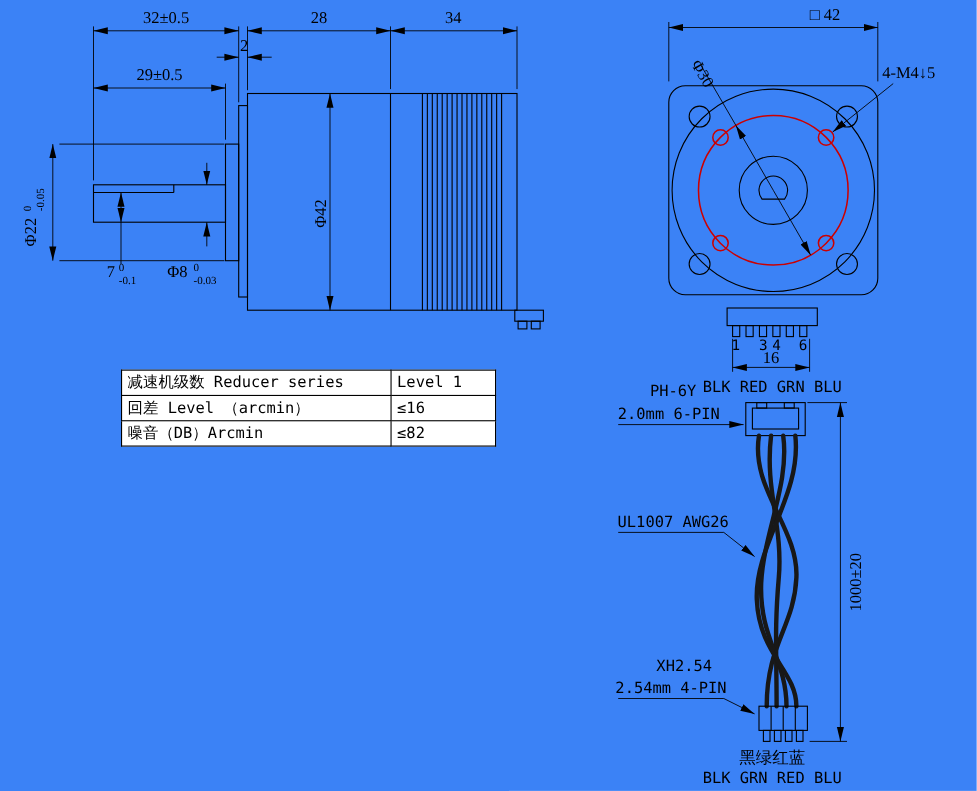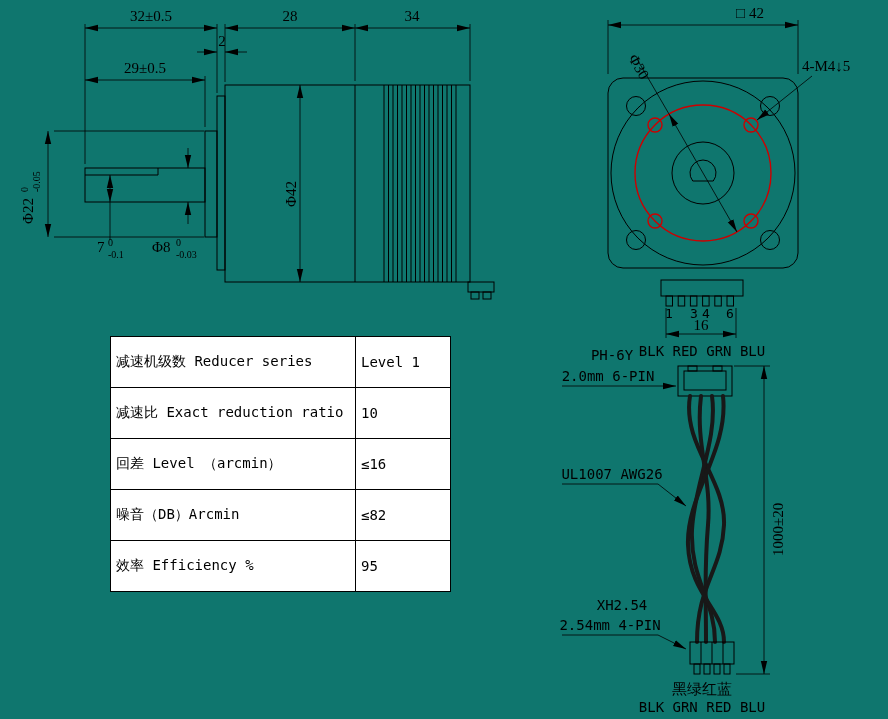--- a/index.html
+++ b/index.html
@@ -1,31 +1,31 @@
 <!DOCTYPE html>
 <html><head>
 <meta charset="utf-8">
 <style>
   html,body{margin:0;padding:0;background:#ffffff;}
-  .canvas{position:relative;width:888px;height:719px;background:#0f766e;overflow:hidden;
+  .canvas{position:relative;width:888px;height:719px;background:#3b82f6;overflow:hidden;
           font-family:"Liberation Serif",serif;}
   svg{position:absolute;left:0;top:0;}
   .ln{stroke:#000;fill:none;stroke-width:1;}
   .thin{stroke:#000;fill:none;stroke-width:0.8;}
   .red{stroke:#cc0000;fill:none;stroke-width:1.4;}
   .wire{stroke:#181818;fill:none;stroke-width:4;stroke-linecap:round;}
   .dim{font:15px "Liberation Serif",serif;fill:#000;stroke:none;}
   .tol{font:10px "Liberation Serif",serif;fill:#000;stroke:none;}
   .mono{font:14px "DejaVu Sans Mono",monospace;fill:#000;stroke:none;}
   .mono13{font:13px "DejaVu Sans Mono",monospace;fill:#000;stroke:none;}
   .cjk{font:15px "DejaVu Sans",sans-serif;fill:#000;stroke:none;}
   .mid{text-anchor:middle;}
   .spec-table{position:absolute;left:110px;top:336px;border-collapse:collapse;table-layout:fixed;
               font:14px "DejaVu Sans Mono","DejaVu Sans",monospace;color:#000;background:#fff;}
-  .spec-table td{border:1px solid #000;height:22px;padding:14px 5px;white-space:nowrap;overflow:hidden;margin-left:26px;}
+  .spec-table td{border:1px solid #000;height:22px;padding:0 5px;white-space:nowrap;overflow:hidden;margin-left:26px;}
   .spec-table td.val{text-align:left;width:84px;}
   .spec-table td.lab{width:234px;}
 </style>
 </head>
 <body>
 
 <div class="canvas">
 <svg width="888" height="719" viewBox="0 0 888 719">
   <defs>
     <marker id="arr" viewBox="0 0 14 8" refX="13" refY="4" markerWidth="14" markerHeight="8" orient="auto-start-reverse" markerUnits="userSpaceOnUse">
@@ -189,30 +189,22 @@
   </g>
 </svg>
 
 <table class="spec-table">
   <tbody>
     <tr>
       <td class="lab">减速机级数 Reducer series</td>
       <td class="val">Level 1</td>
     </tr>
     <tr>
-      <td class="lab">减速比 Exact reduction ratio</td>
-      <td class="val">10</td>
-    </tr>
-    <tr>
       <td class="lab">回差 Level （arcmin）</td>
       <td class="val">≤16</td>
     </tr>
     <tr>
       <td class="lab">噪音（DB）Arcmin</td>
       <td class="val">≤82</td>
     </tr>
-    <tr>
-      <td class="lab">效率 Efficiency %</td>
-      <td class="val">95</td>
-    </tr>
   </tbody>
 </table>
 </div>
 
 </body></html>

